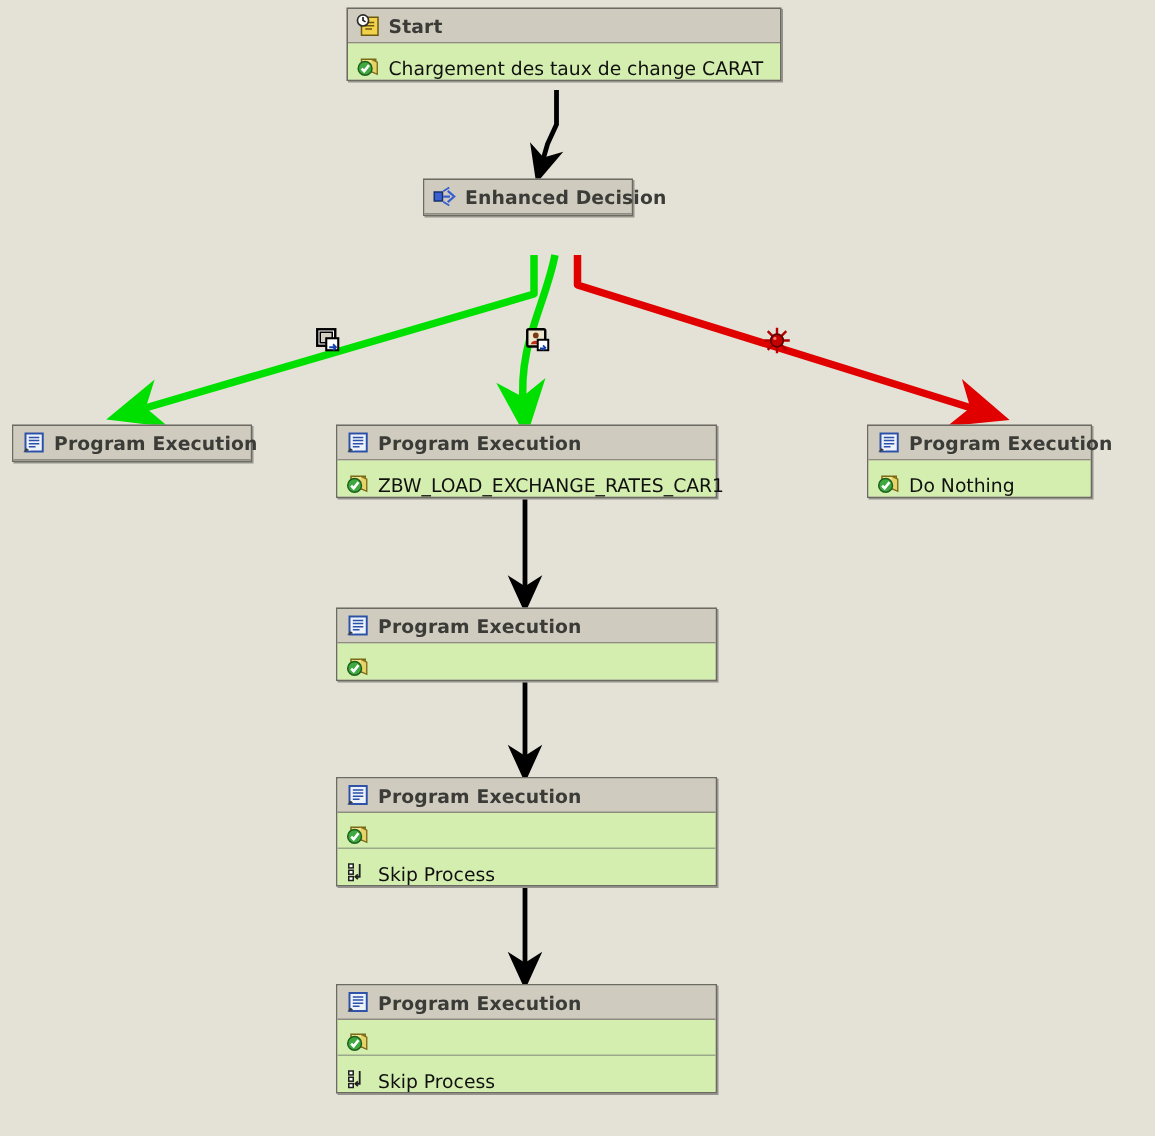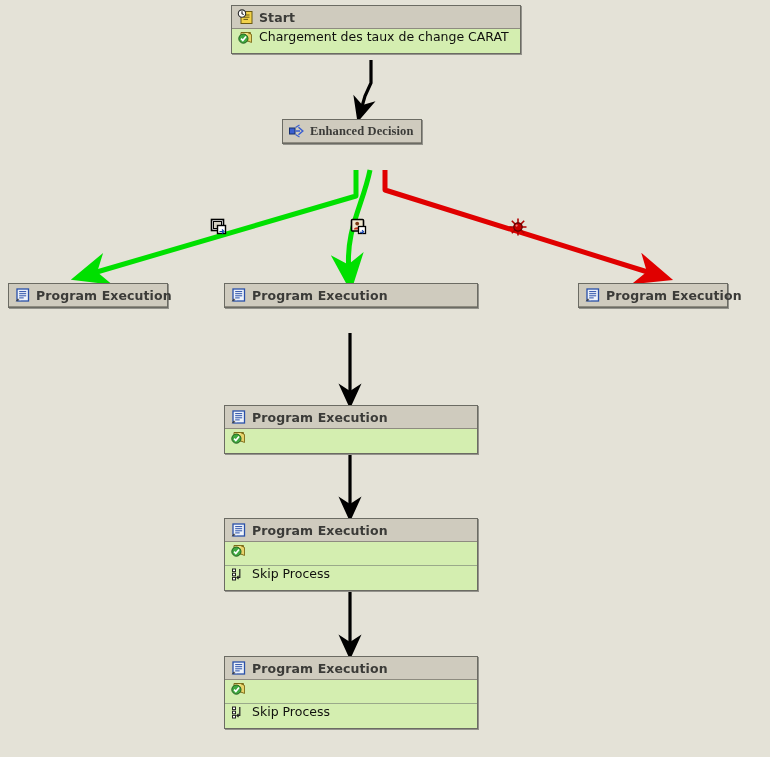--- a/index.html
+++ b/index.html
@@ -47,21 +47,21 @@
   .node-header .label {
     font-size: 12.5px;
     font-weight: bold;
     color: #3b3b38;
     white-space: nowrap;
     margin-left: 5px;
     letter-spacing: 0.1px;
   }
   .node-row {
     display: flex;
-    align-items: flex-start;
+    align-items: flex-end;
     height: 24px;
     padding: 0 6px 0 5px;
     background: #d4eeb0;
     border-bottom: 1px solid #9aa98a;
     box-sizing: border-box;
   }
   .node-row:last-child {
     border-bottom: none;
   }
   .node-row .label {
@@ -178,21 +178,21 @@
           <path d="M4,3.5 L13.5,3.5 L13.5,12 L4,12 Z" fill="#f4e48a" stroke="#7a6a18" stroke-width="1"></path>
           <path d="M10.5,3.5 L14.5,5.5 L14.5,13.5 L10.5,11.8" fill="#e8d36a" stroke="#7a6a18" stroke-width="0.9"></path>
           <circle cx="6.4" cy="9.6" r="4.6" fill="#3fa83f" stroke="#1d601d" stroke-width="1"></circle>
           <path d="M4.1,9.7 L5.8,11.5 L9.0,7.4" fill="none" stroke="#ffffff" stroke-width="1.7"></path>
         </svg>
       </span>
       <span class="label">Chargement des taux de change CARAT</span>
     </div>
   </div>
 
-  <div class="node" style="left:282px; top:119px; width:140px;font-family:Liberation Serif, serif;">
+  <div class="node" style="left:282px; top:119px; width:140px;">
     <div class="node-header">
       <span class="ico">
         <svg width="17" height="17" viewBox="0 0 17 17">
           <rect x="1.5" y="5" width="5.5" height="6" fill="#3a5fd0" stroke="#17306f" stroke-width="1"></rect>
           <path d="M7.5,8 L12,8 M10.5,4.2 L14.8,8 L10.5,11.8" fill="none" stroke="#3a5fd0" stroke-width="1.5"></path>
           <path d="M7.5,4.5 L11.5,2 M7.5,11.5 L11.5,14" stroke="#3a5fd0" stroke-width="1.2"></path>
         </svg>
       </span>
       <span class="label">Enhanced Decision</span>
     </div>
@@ -217,33 +217,55 @@
       <span class="ico">
         <svg width="17" height="17" viewBox="0 0 17 17">
           <rect x="3" y="2" width="11.5" height="12" fill="#eef3fb" stroke="#2a50a8" stroke-width="1.3"></rect>
           <path d="M5.2,4.6 h7 M5.2,6.7 h7 M5.2,8.8 h7 M5.2,10.9 h4.5" stroke="#2a50a8" stroke-width="1"></path>
           <path d="M1.5,14.5 L4.2,11.2 L6,12.8 Z" fill="#3a3a3a"></path>
           <path d="M4.0,11.4 L6.2,13.2" stroke="#ffffff" stroke-width="0.9"></path>
         </svg>
       </span>
       <span class="label">Program Execution</span>
     </div>
+    <div class="node-row">
+      <span class="ico">
+        <svg width="17" height="17" viewBox="0 0 17 17">
+          <path d="M4,3.5 L13.5,3.5 L13.5,12 L4,12 Z" fill="#f4e48a" stroke="#7a6a18" stroke-width="1"></path>
+          <path d="M10.5,3.5 L14.5,5.5 L14.5,13.5 L10.5,11.8" fill="#e8d36a" stroke="#7a6a18" stroke-width="0.9"></path>
+          <circle cx="6.4" cy="9.6" r="4.6" fill="#3fa83f" stroke="#1d601d" stroke-width="1"></circle>
+          <path d="M4.1,9.7 L5.8,11.5 L9.0,7.4" fill="none" stroke="#ffffff" stroke-width="1.7"></path>
+        </svg>
+      </span>
+      <span class="label">ZBW_LOAD_EXCHANGE_RATES_CAR1</span>
+    </div>
   </div>
 
   <div class="node" style="left:578px; top:283px; width:150px;">
     <div class="node-header">
       <span class="ico">
         <svg width="17" height="17" viewBox="0 0 17 17">
           <rect x="3" y="2" width="11.5" height="12" fill="#eef3fb" stroke="#2a50a8" stroke-width="1.3"></rect>
           <path d="M5.2,4.6 h7 M5.2,6.7 h7 M5.2,8.8 h7 M5.2,10.9 h4.5" stroke="#2a50a8" stroke-width="1"></path>
           <path d="M1.5,14.5 L4.2,11.2 L6,12.8 Z" fill="#3a3a3a"></path>
           <path d="M4.0,11.4 L6.2,13.2" stroke="#ffffff" stroke-width="0.9"></path>
         </svg>
       </span>
       <span class="label">Program Execution</span>
+    </div>
+    <div class="node-row">
+      <span class="ico">
+        <svg width="17" height="17" viewBox="0 0 17 17">
+          <path d="M4,3.5 L13.5,3.5 L13.5,12 L4,12 Z" fill="#f4e48a" stroke="#7a6a18" stroke-width="1"></path>
+          <path d="M10.5,3.5 L14.5,5.5 L14.5,13.5 L10.5,11.8" fill="#e8d36a" stroke="#7a6a18" stroke-width="0.9"></path>
+          <circle cx="6.4" cy="9.6" r="4.6" fill="#3fa83f" stroke="#1d601d" stroke-width="1"></circle>
+          <path d="M4.1,9.7 L5.8,11.5 L9.0,7.4" fill="none" stroke="#ffffff" stroke-width="1.7"></path>
+        </svg>
+      </span>
+      <span class="label">Do Nothing</span>
     </div>
   </div>
 
   <div class="node" style="left:224px; top:405px; width:254px;">
     <div class="node-header">
       <span class="ico">
         <svg width="17" height="17" viewBox="0 0 17 17">
           <rect x="3" y="2" width="11.5" height="12" fill="#eef3fb" stroke="#2a50a8" stroke-width="1.3"></rect>
           <path d="M5.2,4.6 h7 M5.2,6.7 h7 M5.2,8.8 h7 M5.2,10.9 h4.5" stroke="#2a50a8" stroke-width="1"></path>
           <path d="M1.5,14.5 L4.2,11.2 L6,12.8 Z" fill="#3a3a3a"></path>

